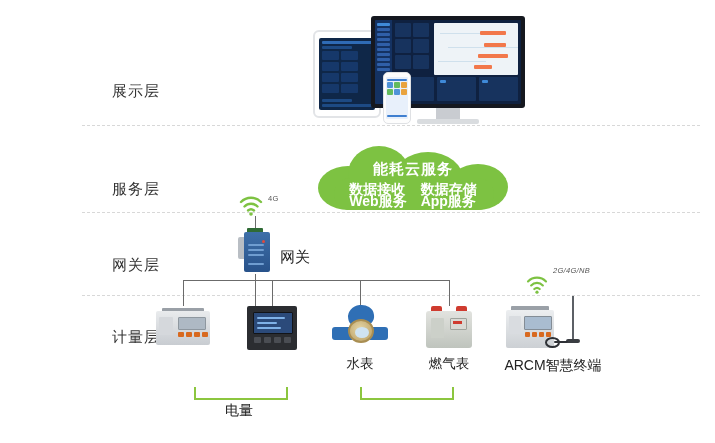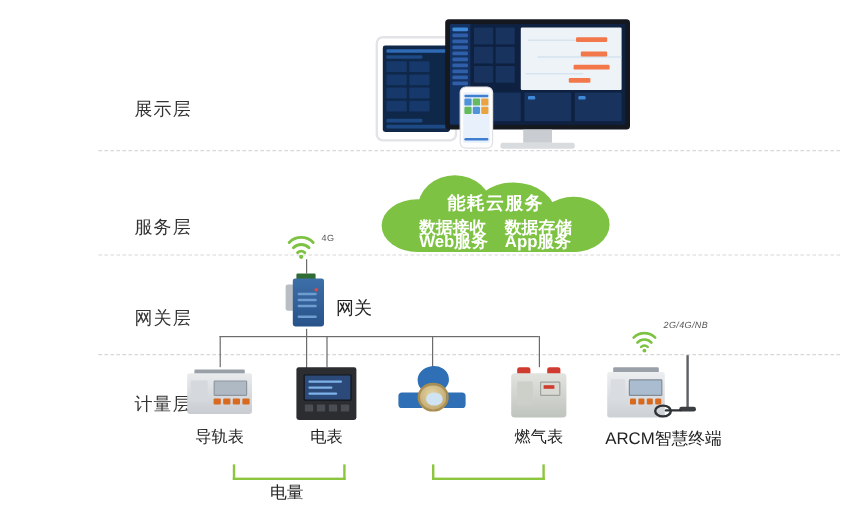--- a/index.html
+++ b/index.html
@@ -293,46 +293,45 @@
       <div class="din-top"></div>
       <div class="din-b"></div>
       <div class="din-p"></div>
       <div class="din-scr"></div>
       <div class="din-k" style="left:22px;"></div>
       <div class="din-k" style="left:30px;"></div>
       <div class="din-k" style="left:38px;"></div>
       <div class="din-k" style="left:46px;"></div>
     </div>
   </div>
-  <div class="dev-label" style="left:143px;top:355px;width:80px;">导轨表</div>
 
   <div class="dev" style="left:247px;top:306px;">
     <div class="pnl">
       <div class="pnl-b"></div>
       <div class="pnl-scr">
           <i style="top:4px;width:28px;"></i>
           <i style="top:9px;width:20px;"></i>
           <i style="top:14px;width:24px;"></i>
         </div>
       <div class="pnl-k" style="left:7px;"></div>
       <div class="pnl-k" style="left:17px;"></div>
       <div class="pnl-k" style="left:27px;"></div>
       <div class="pnl-k" style="left:37px;"></div>
     </div>
   </div>
-  <div class="dev-label" style="left:232px;top:355px;width:80px;">电表</div>
 
   <div class="dev" style="left:332px;top:305px;">
     <div class="wm">
       <div class="wm-l"></div>
       <div class="wm-r"></div>
       <div class="wm-lid"></div>
       <div class="wm-dial"></div>
     </div>
   </div>
+  <div class="dev-label" style="left:320px;top:355px;width:80px;">水表</div>
 
   <div class="dev" style="left:426px;top:306px;">
     <div class="gm">
       <div class="gm-cap" style="left:5px;"></div>
       <div class="gm-cap" style="left:30px;"></div>
       <div class="gm-b"></div>
       <div class="gm-pl"></div>
       <div class="gm-scr"></div>
     </div>
   </div>

